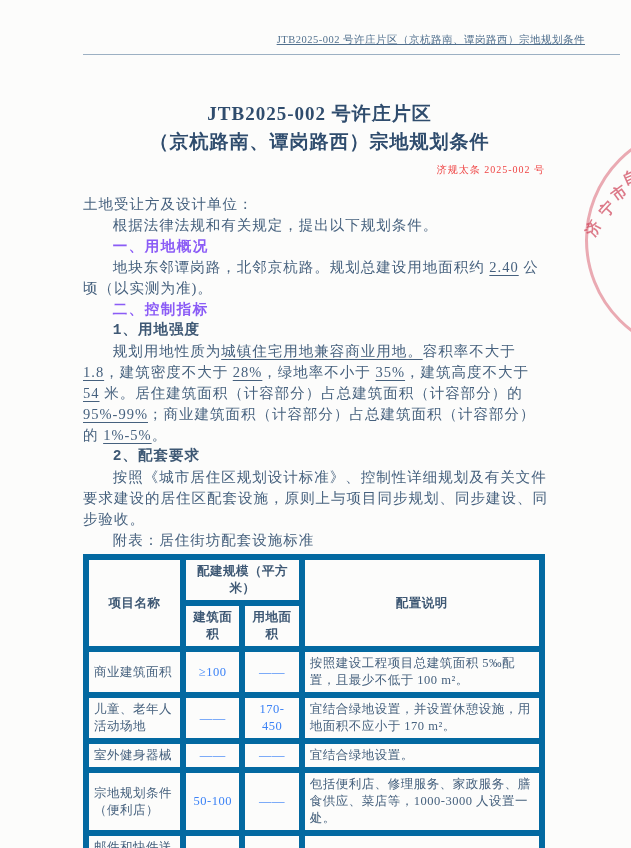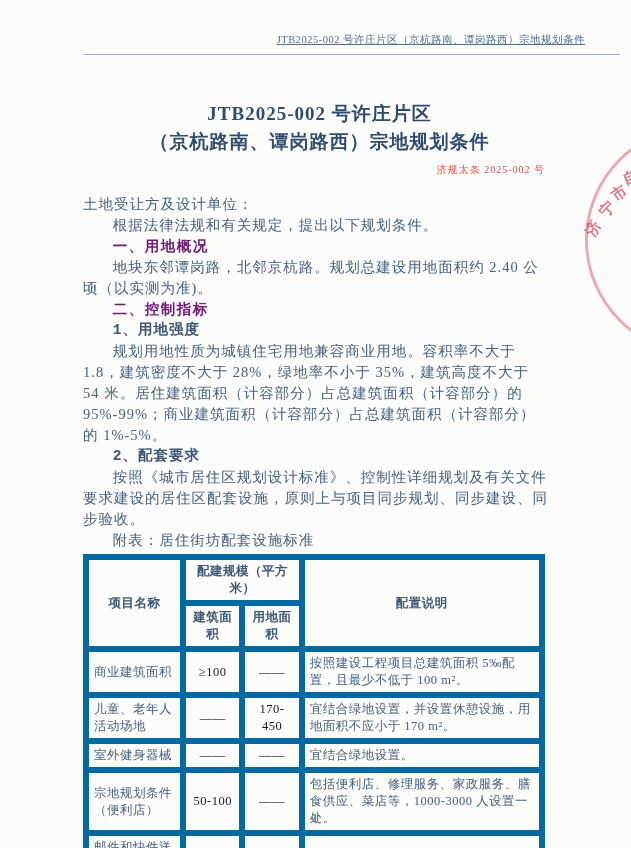--- a/index.html
+++ b/index.html
@@ -49,40 +49,40 @@
   
   .body{
     position:absolute;top:194px;left:83px;width:466px;
     font-size:14.5px;line-height:21px;letter-spacing:1px;
     color:#46617e;
   }
   .body p{margin:0;}
   .indent{text-indent:2.05em;}
   .h1{
     font-family:"Liberation Sans","DejaVu Sans",sans-serif;
-    font-weight:bold;color:#701a75;letter-spacing:1.5px;
+    font-weight:bold;color:#8b5cf6;letter-spacing:1.5px;
   }
   .h2{font-weight:bold;color:#3e5874;font-family:Liberation Mono, monospace;}
-  .u{text-underline-offset:3px;}
+  .u{text-decoration:underline;text-underline-offset:3px;}
   
   table.std{
     border-collapse:collapse;margin-top:3px;width:462px;
     font-size:12.5px;line-height:17px;color:#46617e;
     letter-spacing:0.5px;
   }
   table.std th,table.std td{
     border:6px solid #0369a1;padding:3px 5px;vertical-align:middle;
     font-weight:normal;
   }
   table.std th{font-weight:bold;text-align:center;color:#3e5874;}
   .col-name{width:95px;}
   .col-num{width:58px;}
   .col-desc{width:235px;}
   td.td-name{text-align:left;}
-  td.td-num{text-align:center;color:#0f172a;}
+  td.td-num{text-align:center;color:#3b82f6;}
   td.td-desc{text-align:left;}
   
   .page-num{
     position:absolute;top:811px;left:0;width:100%;
     text-align:center;font-size:12px;color:#5a7084;
   }
 </style>
 </head>
 <body>
 

